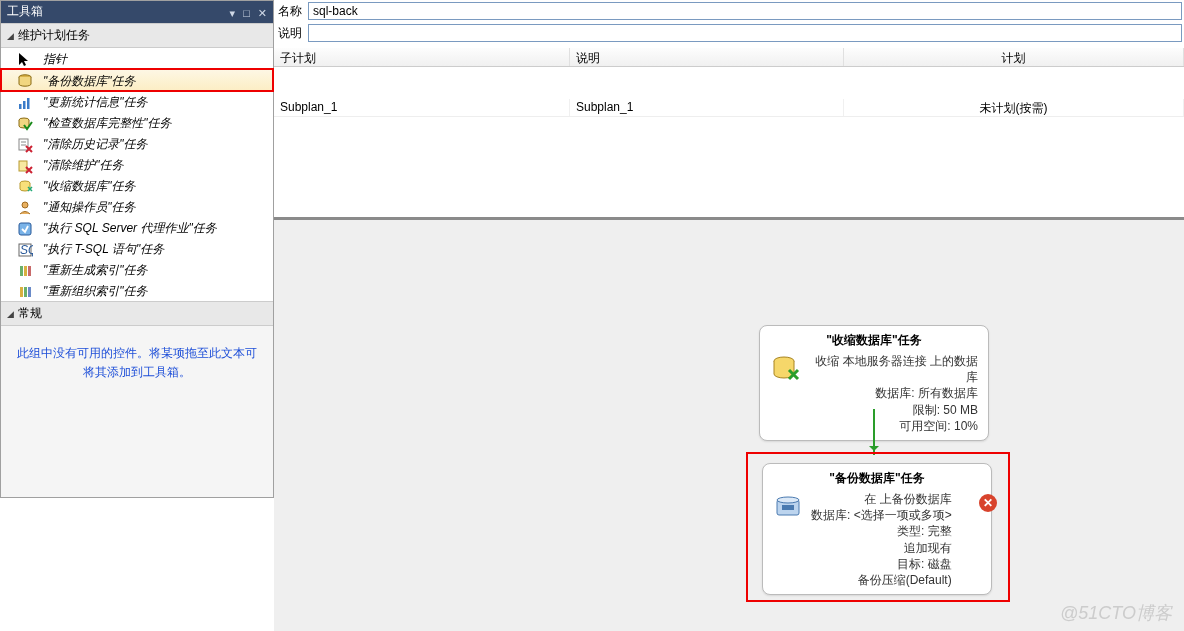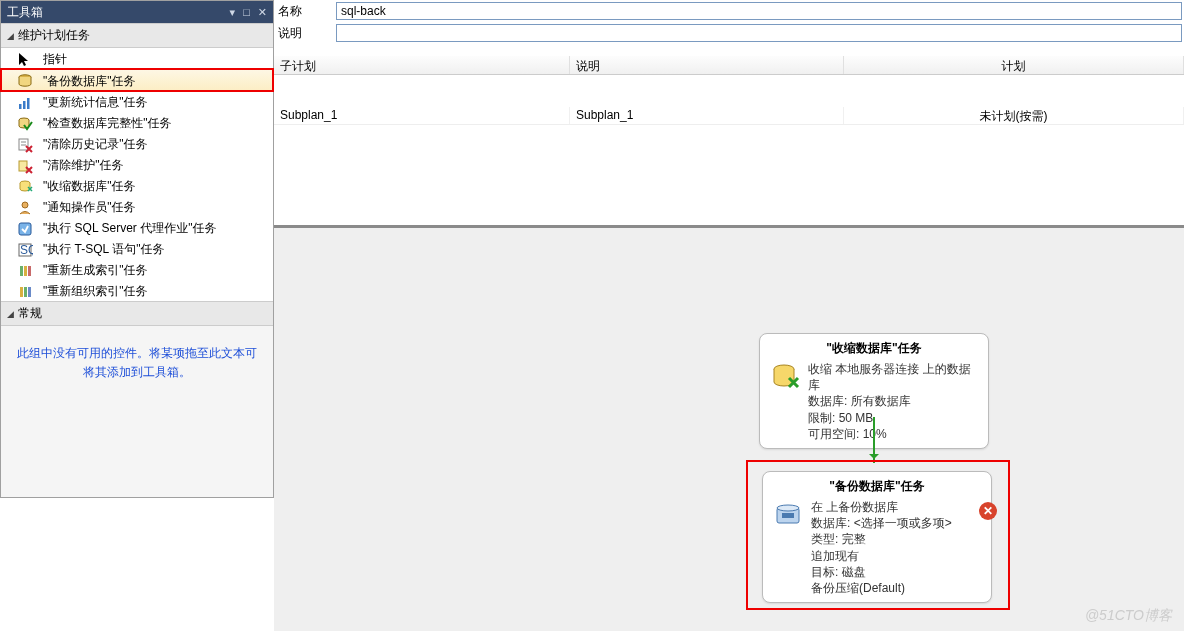--- a/index.html
+++ b/index.html
@@ -2,84 +2,84 @@
 <html><head>
   <meta charset="utf-8">
   <style>
     * { margin: 0; padding: 0; box-sizing: border-box; font-family: "Microsoft YaHei", "SimSun", Arial, sans-serif; font-size: 12px; }
     body { background: #fff; display: flex; width: 1184px; height: 631px; overflow: hidden; position: relative; }
     
     .toolbox {
       width: 274px; height: 498px; background: #f5f5f5; border: 1px solid #a0a0a0; display: flex; flex-direction: column;
     }
     .toolbox-title {
-      background: #35496a; color: #fff; padding: 3px 6px; display: flex; align-items: center; height: 22px;
+      background: #35496a; color: #fff; padding: 3px 6px; display: flex; align-items: flex-end; height: 22px;
     }
     .toolbox-title-text { flex: 1; }
     .toolbox-title-icons { display: flex; gap: 8px; color: #cfd8e6; }
     .toolbox-title-icons span { cursor: pointer; font-size: 11px; }
     .toolbox-section {
       background: #e8e8e8; padding: 3px 6px; border-top: 1px solid #ccc; border-bottom: 1px solid #ccc; display: flex; align-items: center; gap: 4px;
     }
     .toolbox-section .tri { font-size: 9px; color: #444; }
     .task-list { background: #fff; }
     .task-item {
-      display: flex; align-items: center; padding: 3px 6px 1px 16px; gap: 10px; height: 21px;
+      display: flex; align-items: center; padding: 3px 6px 1px 16px; gap: 10px; height: 21px; font-style: italic;
     }
     .task-item.highlighted {
       background: linear-gradient(#fdf7e4, #fceec5); border: 1px solid #cfa83a; height: 22px; padding-left: 15px;
     }
     .task-item.red-box {
       outline: 2px solid #e00; outline-offset: -1px;
     }
     .task-icon { width: 16px; height: 16px; display: flex; align-items: center; justify-content: center; font-size: 12px; flex-shrink: 0; }
     .empty-msg { padding: 18px 16px; color: #1d4ed8; text-align: center; line-height: 1.6; background: #f5f5f5; flex: 1; }
     
     .main-area { flex: 1; display: flex; flex-direction: column; background: #fff; position: relative; }
     .meta-row { display: flex; align-items: flex-end; padding: 2px 0 2px 2px; height: 22px; }
     .meta-label { width: 32px; padding-left: 2px; }
-    .meta-input { flex: 1; border: 1px solid #7a9ac0; height: 18px; padding: 1px 4px; margin-right: 2px; background: #fff; margin-left: 28px; }
-    
-    .grid-header { display: flex; border-bottom: 1px solid #ccc; background: #fff; height: 19px; margin-top: 12px; }
+    .meta-input { flex: 1; border: 1px solid #7a9ac0; height: 18px; padding: 1px 4px; margin-right: 2px; background: #fff; }
+    
+    .grid-header { display: flex; border-bottom: 1px solid #ccc; background: #fff; height: 19px; margin-top: 4px; }
     .grid-header-cell { border-right: 1px solid #e0e0e0; padding: 2px 6px; background: linear-gradient(#fdfdfd,#f0f0f0); }
     .grid-row { display: flex; border-bottom: 1px solid #eee; height: 18px; margin-top: 32px; }
     .grid-cell { padding: 1px 6px; border-right: 1px solid #f0f0f0; }
     .col1 { width: 296px; }
     .col2 { width: 274px; }
     .col3 { flex: 1; text-align: center; }
     
     .design-area {
       flex: 1; background: #efefef; border-top: 3px solid #8a8a8a; margin-top: 100px; position: relative;
     }
     
     .task-node {
       position: absolute; background: #fff; border: 1px solid #bbb; border-radius: 8px; padding: 4px 10px 6px 10px; box-shadow: 0 1px 2px rgba(0,0,0,0.1);
     }
     .task-node.shrink { left: 485px; top: 105px; width: 230px; }
     .task-node-title { font-weight: bold; text-align: center; padding: 2px 0 4px 0; }
     .task-node-body { display: flex; gap: 6px; align-items: flex-start; }
     .task-node-icon { width: 32px; height: 32px; flex-shrink: 0; display: flex; align-items: center; justify-content: center; font-size: 24px; }
-    .task-node-text { line-height: 1.35; color: #333; }
+    .task-node-text { line-height: 1.35; color: #333; text-align: right; }
     
     .arrow {
       position: absolute; left: 599px; top: 189px; width: 2px; height: 46px; background: #2a9d2a;
     }
     .arrow::after {
       content: ""; position: absolute; bottom: -1px; left: -4px; border: 5px solid transparent; border-top-color: #2a9d2a;
     }
     
     .red-frame {
       position: absolute; border: 2px solid #e00; left: 472px; top: 232px; width: 264px; height: 150px;
     }
     .task-node.backup { left: 488px; top: 243px; width: 230px; }
     .err-badge {
       position: absolute; right: -6px; top: 30px; width: 18px; height: 18px; background: #d8432c; border-radius: 50%; color: #fff; display: flex; align-items: center; justify-content: center; font-weight: bold; font-size: 12px;
     }
     
-    .watermark { position: absolute; right: 12px; bottom: 6px; color: #ccc; font-size: 14px; font-style: italic; }
+    .watermark { position: absolute; right: 12px; bottom: 6px; color: #ccc; font-size: 18px; font-style: italic; }
     .ico-svg { width: 16px; height: 16px; }
   </style>
 </head>
 <body>
 
 <div class="toolbox">
   <div class="toolbox-title">
     <span class="toolbox-title-text">工具箱</span>
     <div class="toolbox-title-icons">
       <span>▾</span>

